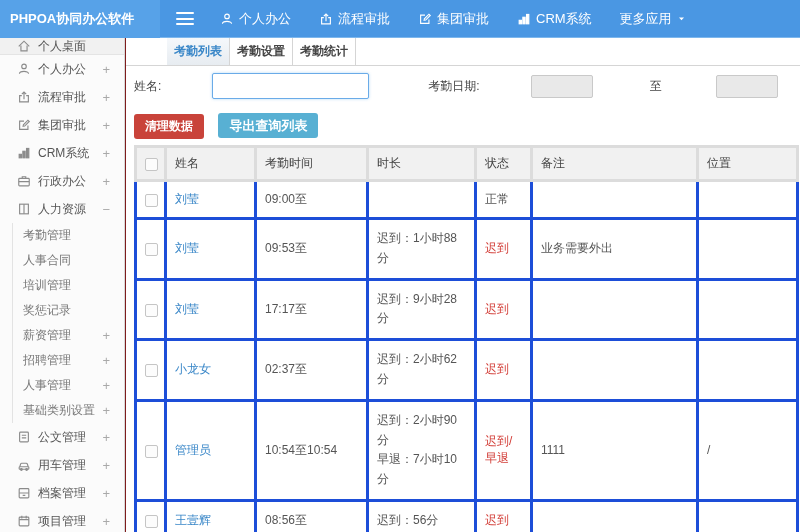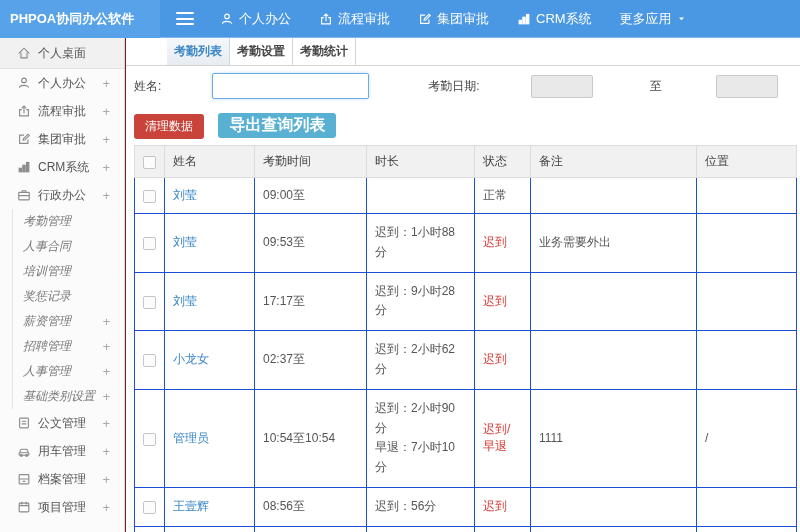--- a/index.html
+++ b/index.html
@@ -21,25 +21,25 @@
   .nav-item { display:flex; align-items:center; color:#fff; font-size:13px;
     margin-right:28px; cursor:pointer; white-space:nowrap; }
   .nav-item .icon { margin-right:5px; display:inline-flex; }
   .icon svg { display:block; }
 
   
   .sidebar { position:absolute; top:38px; left:0; width:125px; bottom:0;
     background:#fbfbfb; border-right:1px solid #d8d8d8; overflow:hidden; }
   .side-item { height:28px; display:flex; align-items:center; padding:0 14px 0 17px;
     font-size:12px; color:#555; cursor:pointer; }
-  .side-item.first { height:31px; background:#f1f1f1; border-bottom:1px solid #e4e4e4; }
+  .side-item.first { height:17px; background:#f1f1f1; border-bottom:1px solid #e4e4e4; }
   .side-item .icon { color:#8b8b8b; margin-right:7px; display:inline-flex; }
   .side-item .lbl { flex:1; white-space:nowrap; overflow:hidden; }
   .side-item .exp { color:#a9a9a9; font-size:13px; margin-left:4px; }
-  .submenu { border-left:1px solid #e3e3e3; margin-left:12px;font-style:italic; }
+  .submenu { border-left:1px solid #e3e3e3; margin-left:12px; }
   .sub-item { height:25px; display:flex; align-items:center; padding:0 14px 0 10px;
     font-size:12px; color:#777; cursor:pointer; }
   .sub-item .lbl { flex:1; white-space:nowrap; overflow:hidden; }
   .sub-item .exp { color:#a9a9a9; font-size:13px; }
 
   
   .main { position:absolute; top:38px; left:126px; right:0; bottom:0; background:#fff; }
   .tabbar { height:28px; display:flex; border-bottom:1px solid #d5d5d5; background:#fff;padding-left:41px; }
   .tab { width:63px; line-height:27px; text-align:center; font-size:12px; font-weight:bold;
     color:#444; border-right:1px solid #d5d5d5; cursor:pointer; background:#fff; }
@@ -53,27 +53,27 @@
   .lbl-date { margin-left:14px; }
   .inp-date { width:62px; height:23px; background:#e9e9e9; border:1px solid #c9c9c9;
     border-radius:2px; padding:0 5px; font-size:12px; color:#666; }
   .to { margin:0 9px 0 12px; color:#444; }
   .btn-query { margin-left:18px; width:46px; height:23px; background:var(--query_btn,#3a7cdd);
     color:#fff; border:none; border-radius:2px; font-size:12px; font-weight:bold;
     cursor:pointer; white-space:nowrap; }
 
   .btnrow { padding:7px 0 0 8px; height:36px; }
   .btn-clean { display:inline-block; height:25px; padding:0 11px; background:var(--clean_btn,#c9433a);
-    color:#fff; border:none; border-radius:3px; font-size:12px; font-weight:normal; cursor:pointer; }
+    color:#fff; border:none; border-radius:3px; font-size:12px; font-weight:bold; cursor:pointer; }
   .btn-export { display:inline-block; height:25px; padding:0 11px; margin-left:10px;
     background:var(--export_btn,#58b0d3); color:#fff; border:none; border-radius:3px;
-    font-size:16px; font-weight:bold; cursor:pointer; }
+    font-size:13px; font-weight:bold; cursor:pointer; }
 
   table.grid { margin:3px 0 0 8px; border-collapse:collapse; width:662px; table-layout:fixed; }
-  .grid th, .grid td { border:1px solid #1d4ed8; font-size:12px; text-align:left;
+  .grid th, .grid td { border:3px solid #1d4ed8; font-size:12px; text-align:left;
     padding:9px 8px; vertical-align:middle; overflow:hidden; }
   .grid th { background:#f1f1f1; border-color:#dcdcdc; color:#444; font-weight:normal;
     height:30px; padding:7px 8px; }
   .col-cb { width:30px; } .col-name { width:90px; } .col-time { width:112px; }
   .col-dur { width:108px; } .col-status { width:56px; } .col-note { width:166px; }
   .col-loc { width:100px; }
   .cb { display:inline-block; width:13px; height:13px; border:1px solid #c5c5c5;
     background:#fcfcfc; border-radius:2px; cursor:pointer; vertical-align:middle; }
   .name-link { color:var(--link,#3a87c8); text-decoration:none; cursor:pointer; }
   .t-time, .t-dur, .t-note, .t-loc { color:#555; }
@@ -197,20 +197,30 @@
         </div>
         <div class="side-item">
           <span class="icon">
             <svg width="14" height="14" viewBox="0 0 16 16" fill="none" stroke="currentColor" stroke-width="1.3">
               <rect x="2" y="5" width="12" height="8.5" rx="1"></rect>
               <path d="M6 5 V3.2 H10 V5 M2 8.7 H14"></path>
             </svg>
           </span>
           <span class="lbl">行政办公</span>
           <span class="exp">+</span>
+        </div>
+        <div class="side-item">
+          <span class="icon">
+            <svg width="14" height="14" viewBox="0 0 16 16" fill="none" stroke="currentColor" stroke-width="1.3">
+              <rect x="3" y="2.5" width="10" height="11"></rect>
+              <path d="M8 2.5 V13.5"></path>
+            </svg>
+          </span>
+          <span class="lbl">人力资源</span>
+          <span class="exp">−</span>
         </div>
         <div class="submenu">
           <div class="sub-item">
             <span class="lbl">考勤管理</span>
             <span class="exp"></span>
           </div>
           <div class="sub-item">
             <span class="lbl">人事合同</span>
             <span class="exp"></span>
           </div>

